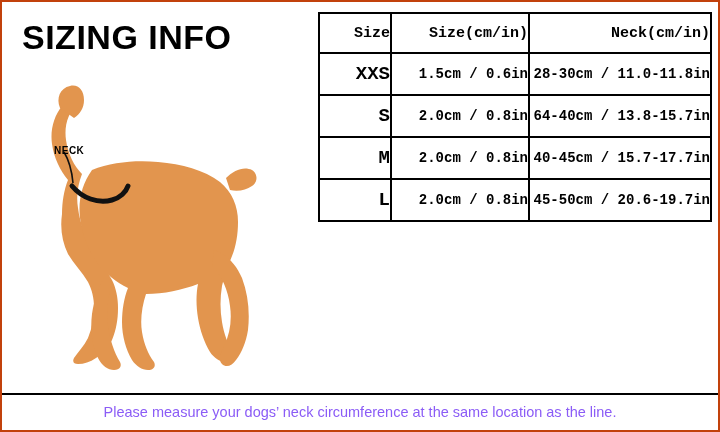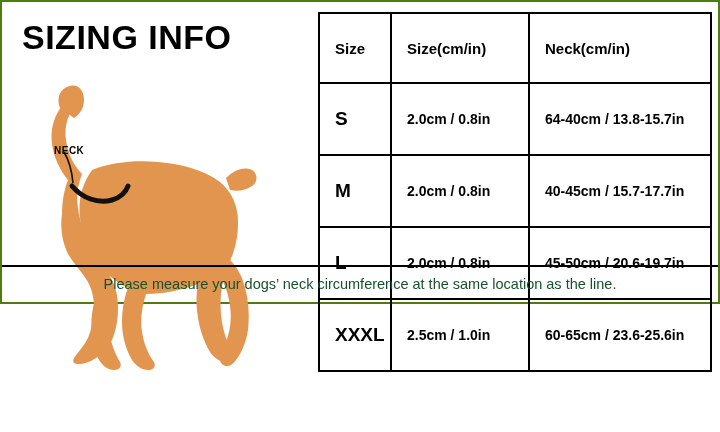--- a/index.html
+++ b/index.html
@@ -10,23 +10,23 @@
   body {
     width: 720px;
     height: 432px;
     font-family: "Liberation Sans", sans-serif;
     color: #000000;
     overflow: hidden;
   }
   #page {
     position: relative;
     width: 720px;
-    height: 304px;
+    height: 432px;
     box-sizing: border-box;
-    border: 2px solid #4d7c0f;
+    border: 2px solid #c2410c;
     background: #ffffff;
   }
 
   
   #left-panel {
     position: absolute;
     left: 0;
     top: 0;
     width: 312px;
     height: 388px;
@@ -62,26 +62,27 @@
     position: absolute;
     left: 316px;
     top: 10px;
     width: 392px;
     border-collapse: collapse;
     table-layout: fixed;
   }
   #size-table th,
   #size-table td {
     border: 2px solid #000000;
-    text-align: left;
+    text-align: right;
     vertical-align: middle;
-    padding: 15px;
+    padding: 0;
     height: 40px;
     font-size: 14.5px;
     font-weight: bold;
+    font-family: Liberation Mono, monospace;
   }
   #size-table th {
     font-size: 15px;
     height: 38px;
   }
   #size-table col.c-size { width: 72px; }
   #size-table col.c-width { width: 138px; }
   #size-table col.c-neck { width: 182px; }
 
   #size-table td.cell-size {
@@ -95,21 +96,21 @@
   }
 
   
   #footer-note {
     position: absolute;
     left: 0;
     right: 0;
     bottom: 10px;
     text-align: center;
     font-size: 14.5px;
-    color: #14532d;
+    color: #8b5cf6;
   }
   #divider {
     position: absolute;
     left: 0;
     right: 0;
     bottom: 35px;
     height: 2px;
     background: #000000;
   }
 </style>
@@ -213,38 +214,38 @@
     </colgroup>
     <thead>
       <tr>
         <th>Size</th>
         <th>Size(cm/in)</th>
         <th>Neck(cm/in)</th>
       </tr>
     </thead>
     <tbody>
       <tr>
+        <td class="cell-size">XXS</td>
+        <td class="cell-width">1.5cm / 0.6in</td>
+        <td class="cell-neck">28-30cm / 11.0-11.8in</td>
+      </tr>
+      <tr>
         <td class="cell-size">S</td>
         <td class="cell-width">2.0cm / 0.8in</td>
         <td class="cell-neck">64-40cm / 13.8-15.7in</td>
       </tr>
       <tr>
         <td class="cell-size">M</td>
         <td class="cell-width">2.0cm / 0.8in</td>
         <td class="cell-neck">40-45cm / 15.7-17.7in</td>
       </tr>
       <tr>
         <td class="cell-size">L</td>
         <td class="cell-width">2.0cm / 0.8in</td>
         <td class="cell-neck">45-50cm / 20.6-19.7in</td>
       </tr>
-      <tr>
-        <td class="cell-size">XXXL</td>
-        <td class="cell-width">2.5cm / 1.0in</td>
-        <td class="cell-neck">60-65cm / 23.6-25.6in</td>
-      </tr>
     </tbody>
   </table>
 
   <div id="divider"></div>
   <div id="footer-note">Please measure your dogs’  neck circumference at the same location as the line.</div>
 
 </div>
 
 </body></html>

